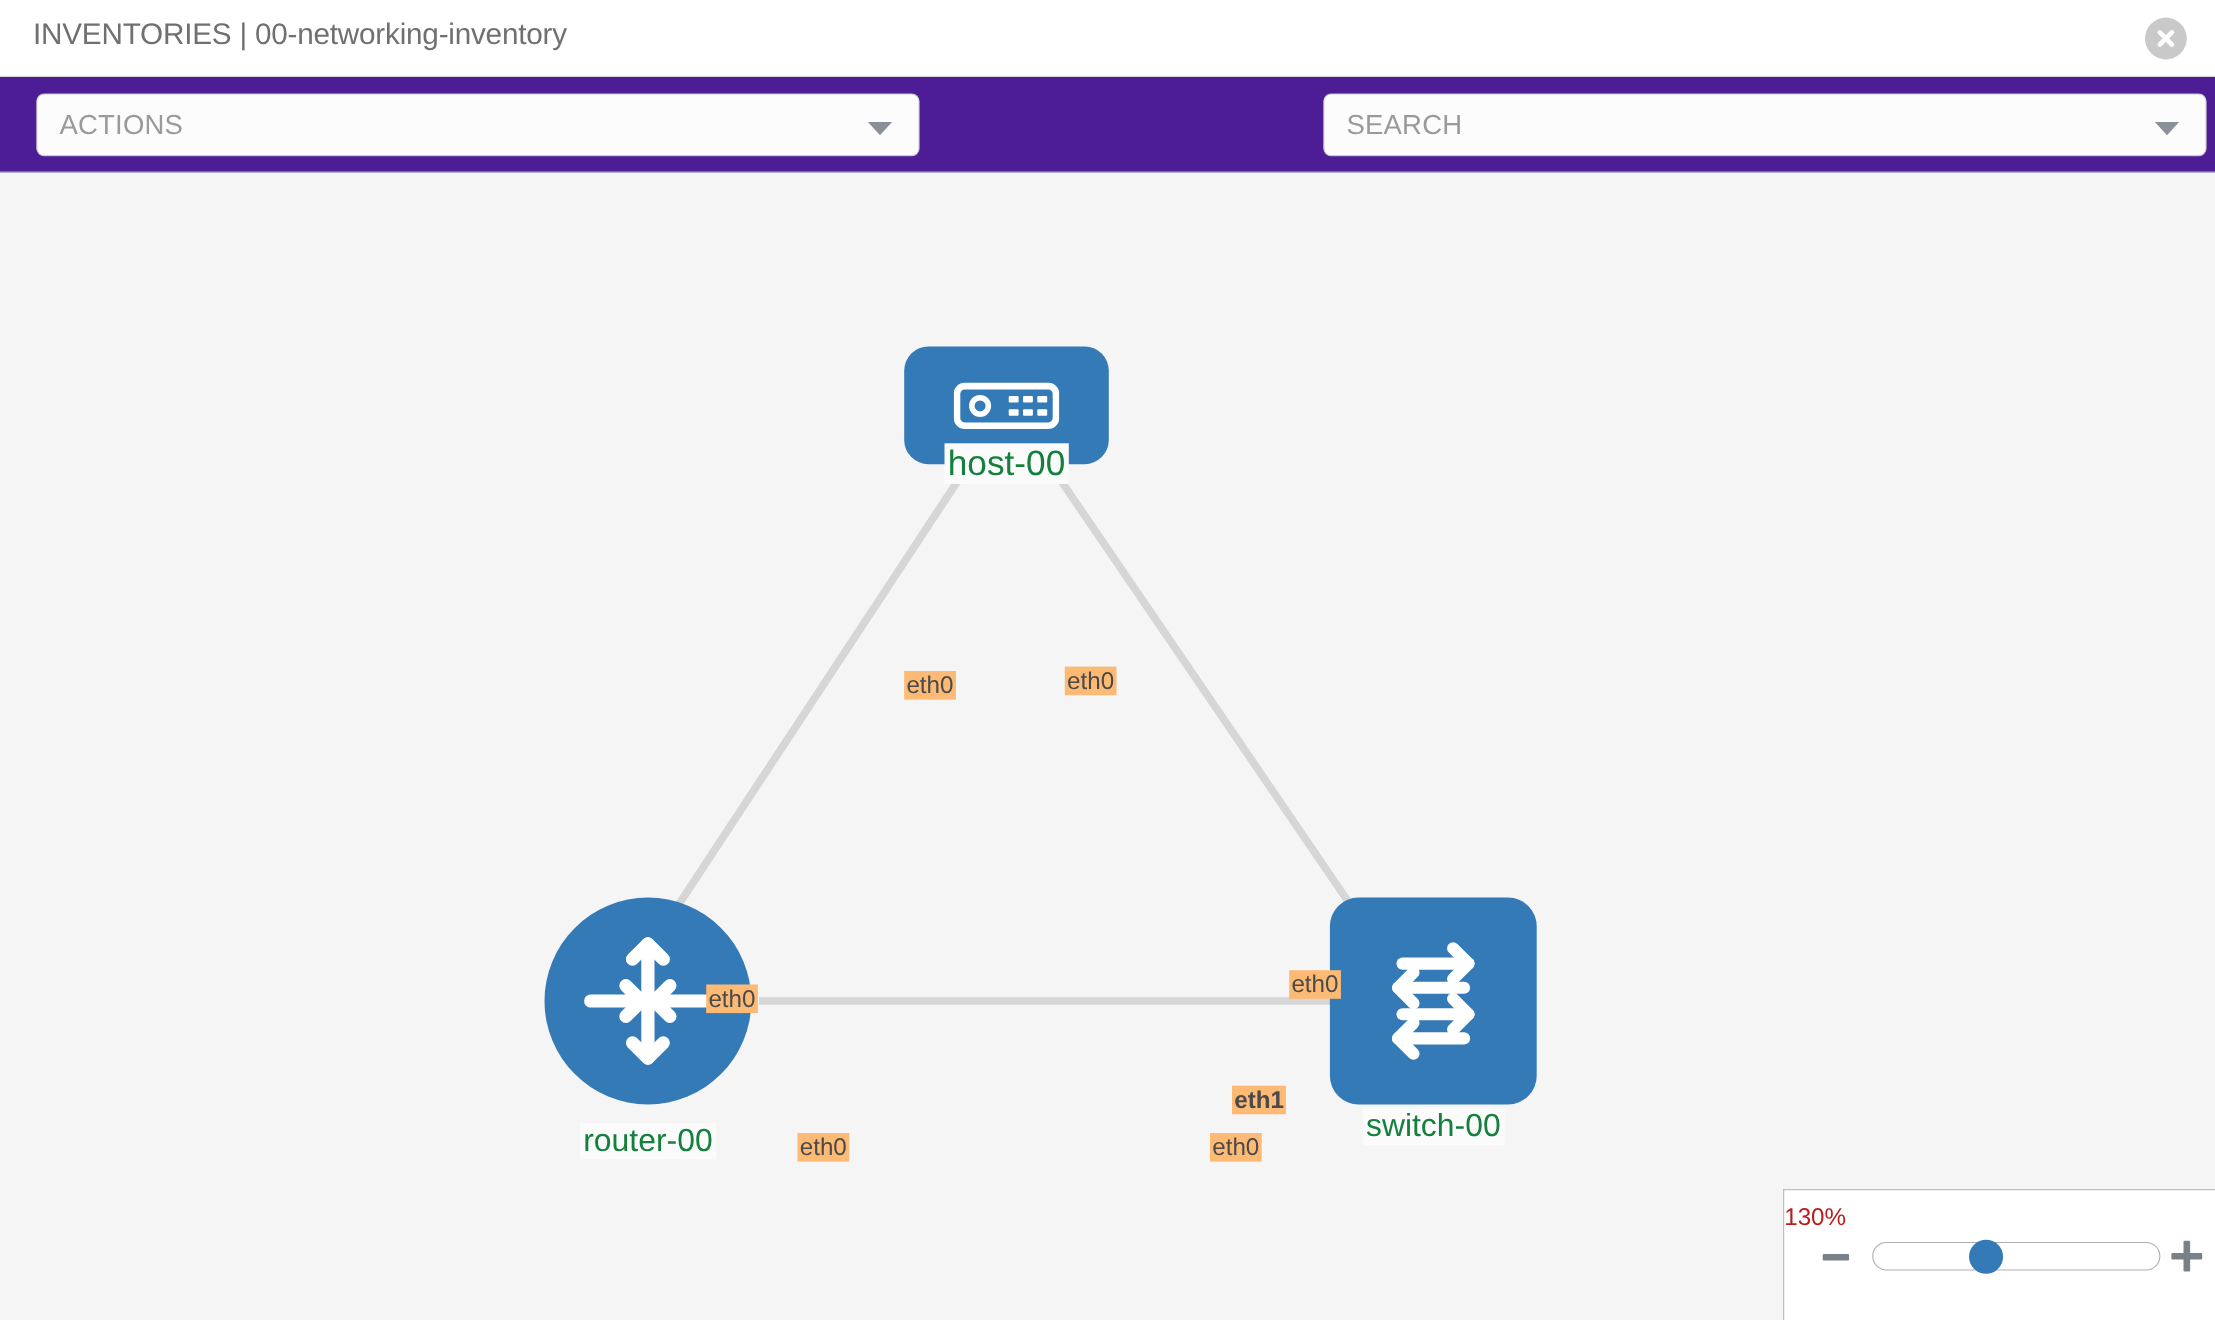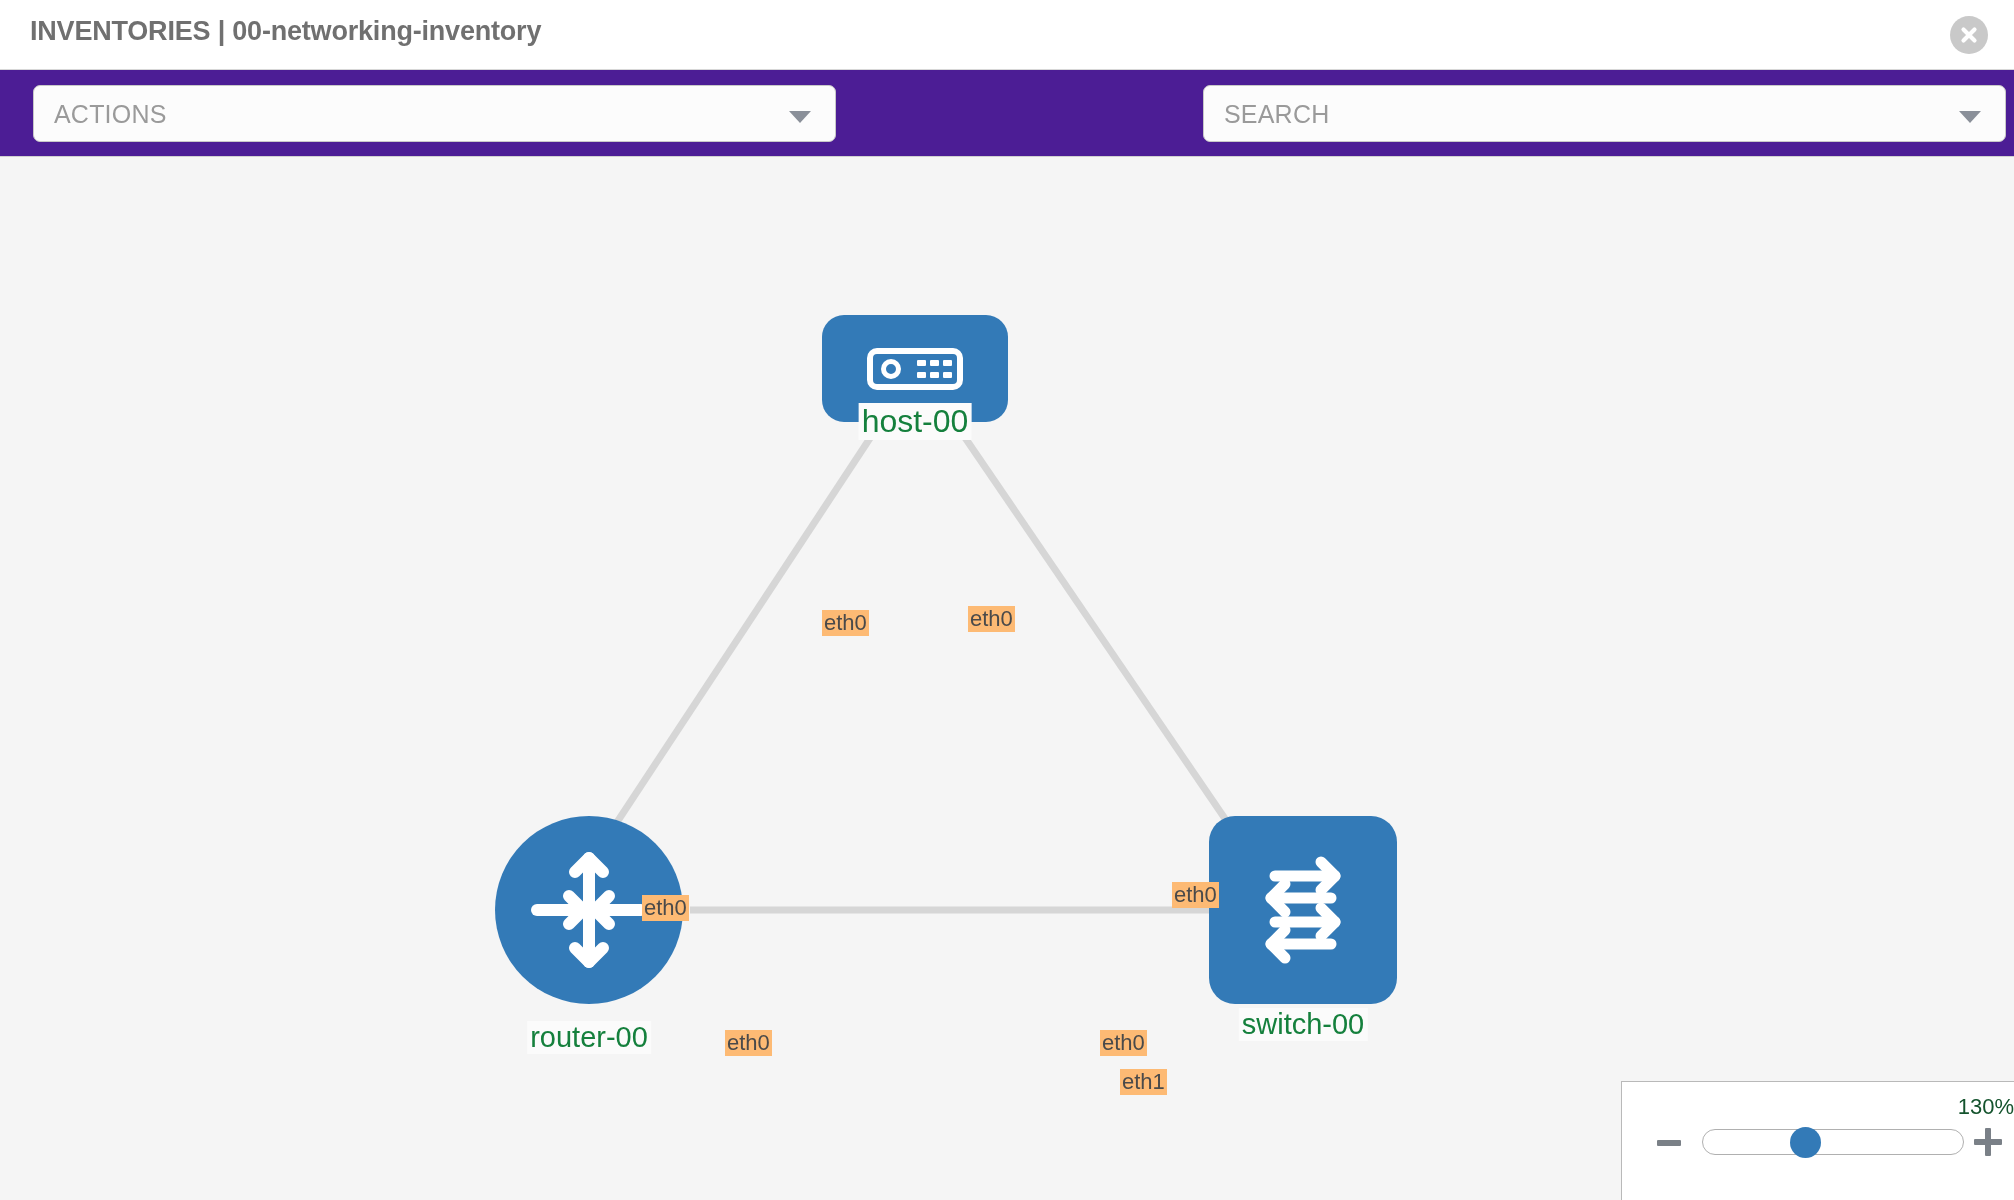--- a/index.html
+++ b/index.html
@@ -13,21 +13,21 @@
   #app { position: relative; width: 2014px; height: 1200px; background: #f5f5f5; }
 
   
   .header {
     position: absolute; left: 0; top: 0; width: 2014px; height: 70px;
     background: #ffffff;
     border-bottom: 1px solid #d7d7d7;
   }
   .header-title {
     position: absolute; left: 30px; top: 16px;
-    font-size: 27px; font-weight: bold; color: #707070;
+    font-size: 27px; font-weight: normal; color: #707070;
     letter-spacing: -0.2px; white-space: nowrap;
   }
   .close-btn {
     position: absolute; right: 26px; top: 16px;
     width: 38px; height: 38px; border-radius: 50%;
     background: #c9c9c9;
     display: flex; align-items: center; justify-content: center;
     cursor: pointer;
   }
   .close-btn svg { display: block; }
@@ -131,21 +131,21 @@
   
   .zoom-panel {
     position: absolute; left: 1621px; top: 1081px;
     width: 393px; height: 119px;
     background: #ffffff;
     border: 1px solid #b9b9b9;
     border-right: none; border-bottom: none;
   }
   .zoom-value {
     position: absolute; left: 0; right: 0; top: 12px;
-    text-align: right; font-size: 22px; color: #14532d;
+    text-align: left; font-size: 22px; color: #b91c1c;
   }
   .zoom-minus {
     position: absolute; left: 35px; top: 58px;
     width: 24px; height: 6px; background: #7a8087; border-radius: 1px;
     cursor: pointer;
   }
   .zoom-track {
     position: absolute; left: 80px; top: 47px;
     width: 262px; height: 26px;
     border: 1px solid #b0b0b0; border-radius: 13px; background: #fff;
@@ -285,21 +285,21 @@
       </div>
       <div class="node-label">switch-00</div>
     </div>
 
     <div class="iface-label" style="left:822px; top:452px;">eth0</div>
     <div class="iface-label" style="left:968px; top:448px;">eth0</div>
     <div class="iface-label" style="left:642px; top:737px;">eth0</div>
     <div class="iface-label" style="left:1172px; top:724px;">eth0</div>
     <div class="iface-label" style="left:725px; top:872px;">eth0</div>
     <div class="iface-label" style="left:1100px; top:872px;">eth0</div>
-    <div class="iface-label" style="left:1120px; top:911px;">eth1</div>
+    <div class="iface-label" style="left:1120px; top:829px;font-weight:bold;">eth1</div>
 
   </div>
 
   <div class="zoom-panel">
     <div class="zoom-value">130%</div>
     <div class="zoom-minus"></div>
     <div class="zoom-track"></div>
     <div class="zoom-thumb"></div>
     <div class="zoom-plus"></div>
   </div>

